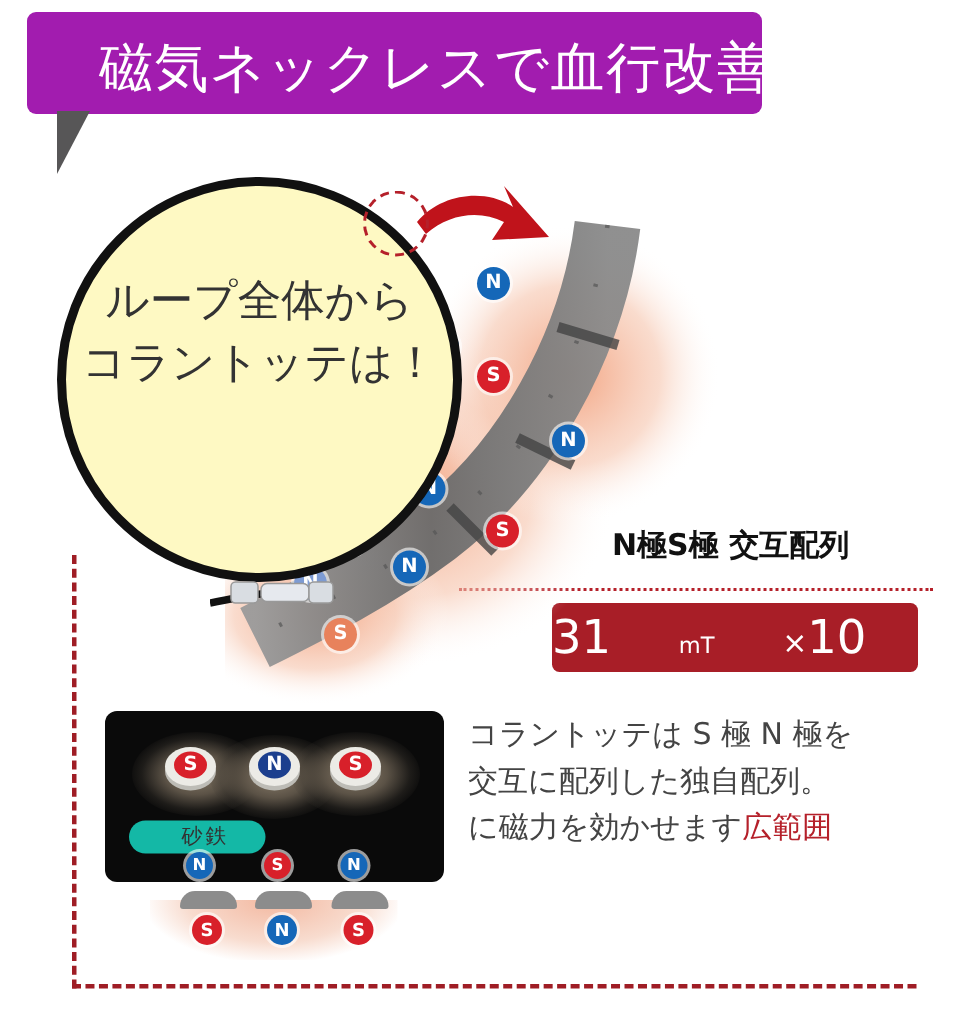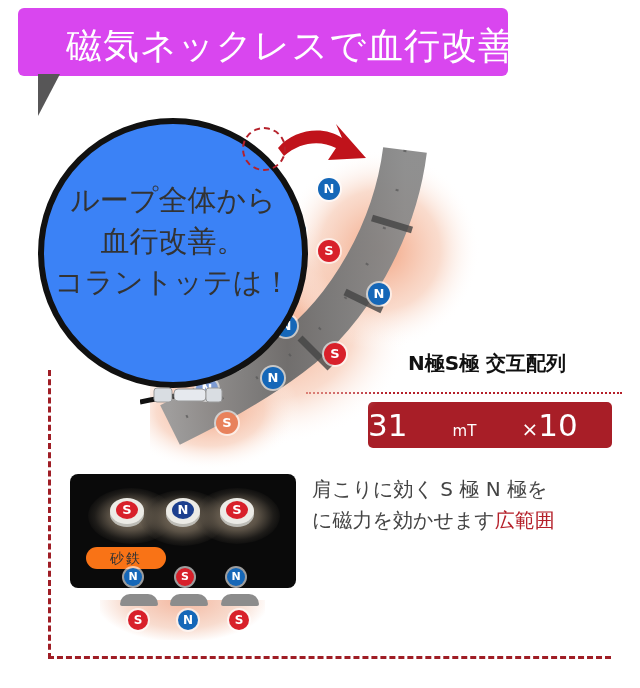--- a/index.html
+++ b/index.html
@@ -1,41 +1,41 @@
 <!DOCTYPE html>
 <html><head>
 <meta charset="utf-8">
 <style>
   html,body{margin:0;padding:0;background:#fff;}
   body{width:640px;height:688px;position:relative;overflow:hidden;font-family:"DejaVu Sans","Liberation Sans",sans-serif;}
-  .banner{position:absolute;left:18px;top:8px;width:490px;height:68px;background:#d946ef;border-radius:6px;}
+  .banner{position:absolute;left:18px;top:8px;width:490px;height:68px;background:#a21caf;border-radius:6px;}
   .banner-tail{position:absolute;left:38px;top:74px;width:0;height:0;border-left:0 solid transparent;border-right:22px solid transparent;border-top:42px solid #575657;}
   .banner-title{position:absolute;left:48px;top:10px;color:#fff;font-family:"DejaVu Serif","Liberation Serif",serif;font-size:36px;letter-spacing:1px;line-height:56px;white-space:nowrap;}
-  .loop{position:absolute;left:38px;top:118px;width:258px;height:258px;border:6px solid #111;border-radius:50%;background:#3b82f6;z-index:3;}
+  .loop{position:absolute;left:38px;top:118px;width:258px;height:258px;border:6px solid #111;border-radius:50%;background:#fef9c3;z-index:3;}
   .loop-text{position:absolute;left:0;top:56px;width:100%;text-align:center;font-size:29px;line-height:41px;color:#333;}
   .zoom-ring{position:absolute;left:242px;top:127px;width:40px;height:40px;border:2px dashed #b5202a;border-radius:50%;z-index:5;}
   .arrow{position:absolute;left:270px;top:118px;z-index:4;}
   .band-wrap{position:absolute;left:150px;top:140px;width:360px;height:330px;z-index:2;}
   .pole{position:absolute;width:22px;height:22px;border-radius:50%;color:#fff;font-weight:bold;font-size:13px;text-align:center;line-height:22px;z-index:6;box-shadow:0 0 0 2px rgba(255,255,255,.6);}
   .pole.s{background:#d8202a;}
   .pole.s.light{background:#e8825c;}
   .pole.n{background:#1567b8;}
   .pole.n.light{background:#7d9bd3;}
   .spec-title{position:absolute;left:408px;top:350px;font-size:20px;font-weight:bold;color:#111;white-space:nowrap;}
   .spec-dots{position:absolute;left:306px;top:392px;width:316px;border-top:2px dotted #b5202a;}
   .spec-badge{position:absolute;left:368px;top:402px;width:244px;height:46px;background:#a81e27;border-radius:5px;color:#fff;white-space:nowrap;line-height:46px;text-align:center;}
   .spec-badge .big{font-size:31px;}
   .spec-badge .sm{font-size:15px;margin-left:40px;}
   .frame{position:absolute;left:48px;top:370px;width:560px;height:286px;border-left:3px dashed #9f1d25;border-bottom:3px dashed #9f1d25;}
   .photo{position:absolute;left:70px;top:474px;width:226px;height:114px;background:#0a0a0a;border-radius:8px;overflow:hidden;}
   .magnet{position:absolute;width:34px;height:30px;}
   .magnet .cap{position:absolute;left:0;top:0;width:34px;height:26px;border-radius:50%;background:#ecebe6;box-shadow:0 3px 0 #bdbcb6;}
   .magnet .dot{position:absolute;left:6px;top:3px;width:22px;height:18px;border-radius:50%;color:#fff;font-size:13px;font-weight:bold;text-align:center;line-height:18px;}
   .iron{position:absolute;width:86px;height:56px;border-radius:50%;background:radial-gradient(ellipse at center,#8a7d6b 0%,#5b5246 35%,rgba(60,55,48,.4) 60%,rgba(0,0,0,0) 75%);}
-  .label-bubble{position:absolute;left:86px;top:547px;width:80px;height:22px;background:#f97316;border-radius:11px;font-size:14px;color:#333;text-align:center;line-height:22px;letter-spacing:2px;z-index:3;}
+  .label-bubble{position:absolute;left:86px;top:547px;width:80px;height:22px;background:#14b8a6;border-radius:11px;font-size:14px;color:#333;text-align:center;line-height:22px;letter-spacing:2px;z-index:3;padding-left:11px;}
   .base{position:absolute;width:38px;height:12px;background:#8c8c8c;border-radius:10px 10px 2px 2px;}
   .glow{position:absolute;left:100px;top:600px;width:165px;height:40px;background:radial-gradient(ellipse at center top,#f3b8a0 0%,#f8dccf 50%,rgba(255,255,255,0) 75%);}
   .desc{position:absolute;left:312px;top:474px;font-size:20px;line-height:31px;color:#444;white-space:nowrap;}
   .desc .red{color:#b5202a;text-align:center;}
 </style>
 </head>
 <body>
 
 <div class="banner">
   <div class="banner-title">磁気ネックレスで血行改善</div>
@@ -79,21 +79,20 @@
   <div class="pole s" style="left:174px;top:203px;">S</div>
   <div class="pole s light" style="left:73px;top:208px;">S</div>
   <div class="pole n" style="left:112px;top:227px;">N</div>
   <div class="pole n light" style="left:46px;top:238px;">N</div>
   <div class="pole s light" style="left:66px;top:272px;">S</div>
 </div>
 
 <div class="loop">
   <div class="loop-text">
     <div>ループ全体から</div>
-    <div>血行改善。</div>
     <div>コラントッテは！</div>
   </div>
 </div>
 
 <svg style="position:absolute;left:140px;top:380px;z-index:4" width="120" height="30">
   <path d="M0 22 C 20 18, 40 14, 60 14" stroke="#111" stroke-width="5" fill="none"></path>
   <rect x="14" y="8" width="18" height="14" rx="3" fill="#d9dde2" stroke="#999"></rect>
   <rect x="34" y="9" width="32" height="12" rx="4" fill="#e6e9ee" stroke="#999"></rect>
   <rect x="66" y="8" width="16" height="14" rx="3" fill="#d9dde2" stroke="#999"></rect>
 </svg>
@@ -137,15 +136,16 @@
 
 <div class="glow"></div>
 <div class="base" style="left:120px;top:594px;"></div>
 <div class="base" style="left:170px;top:594px;"></div>
 <div class="base" style="left:221px;top:594px;"></div>
 <div class="pole s" style="left:128px;top:610px;width:20px;height:20px;line-height:20px;font-size:12px;">S</div>
 <div class="pole n" style="left:178px;top:610px;width:20px;height:20px;line-height:20px;font-size:12px;">N</div>
 <div class="pole s" style="left:229px;top:610px;width:20px;height:20px;line-height:20px;font-size:12px;">S</div>
 
 <div class="desc">
-  <div>肩こりに効く S 極 N 極を</div>
+  <div>コラントッテは S 極 N 極を</div>
+  <div>交互に配列した独自配列。</div>
   <div><span>に磁力を効かせます</span><span class="red">広範囲</span></div>
 </div>
 
 </body></html>

